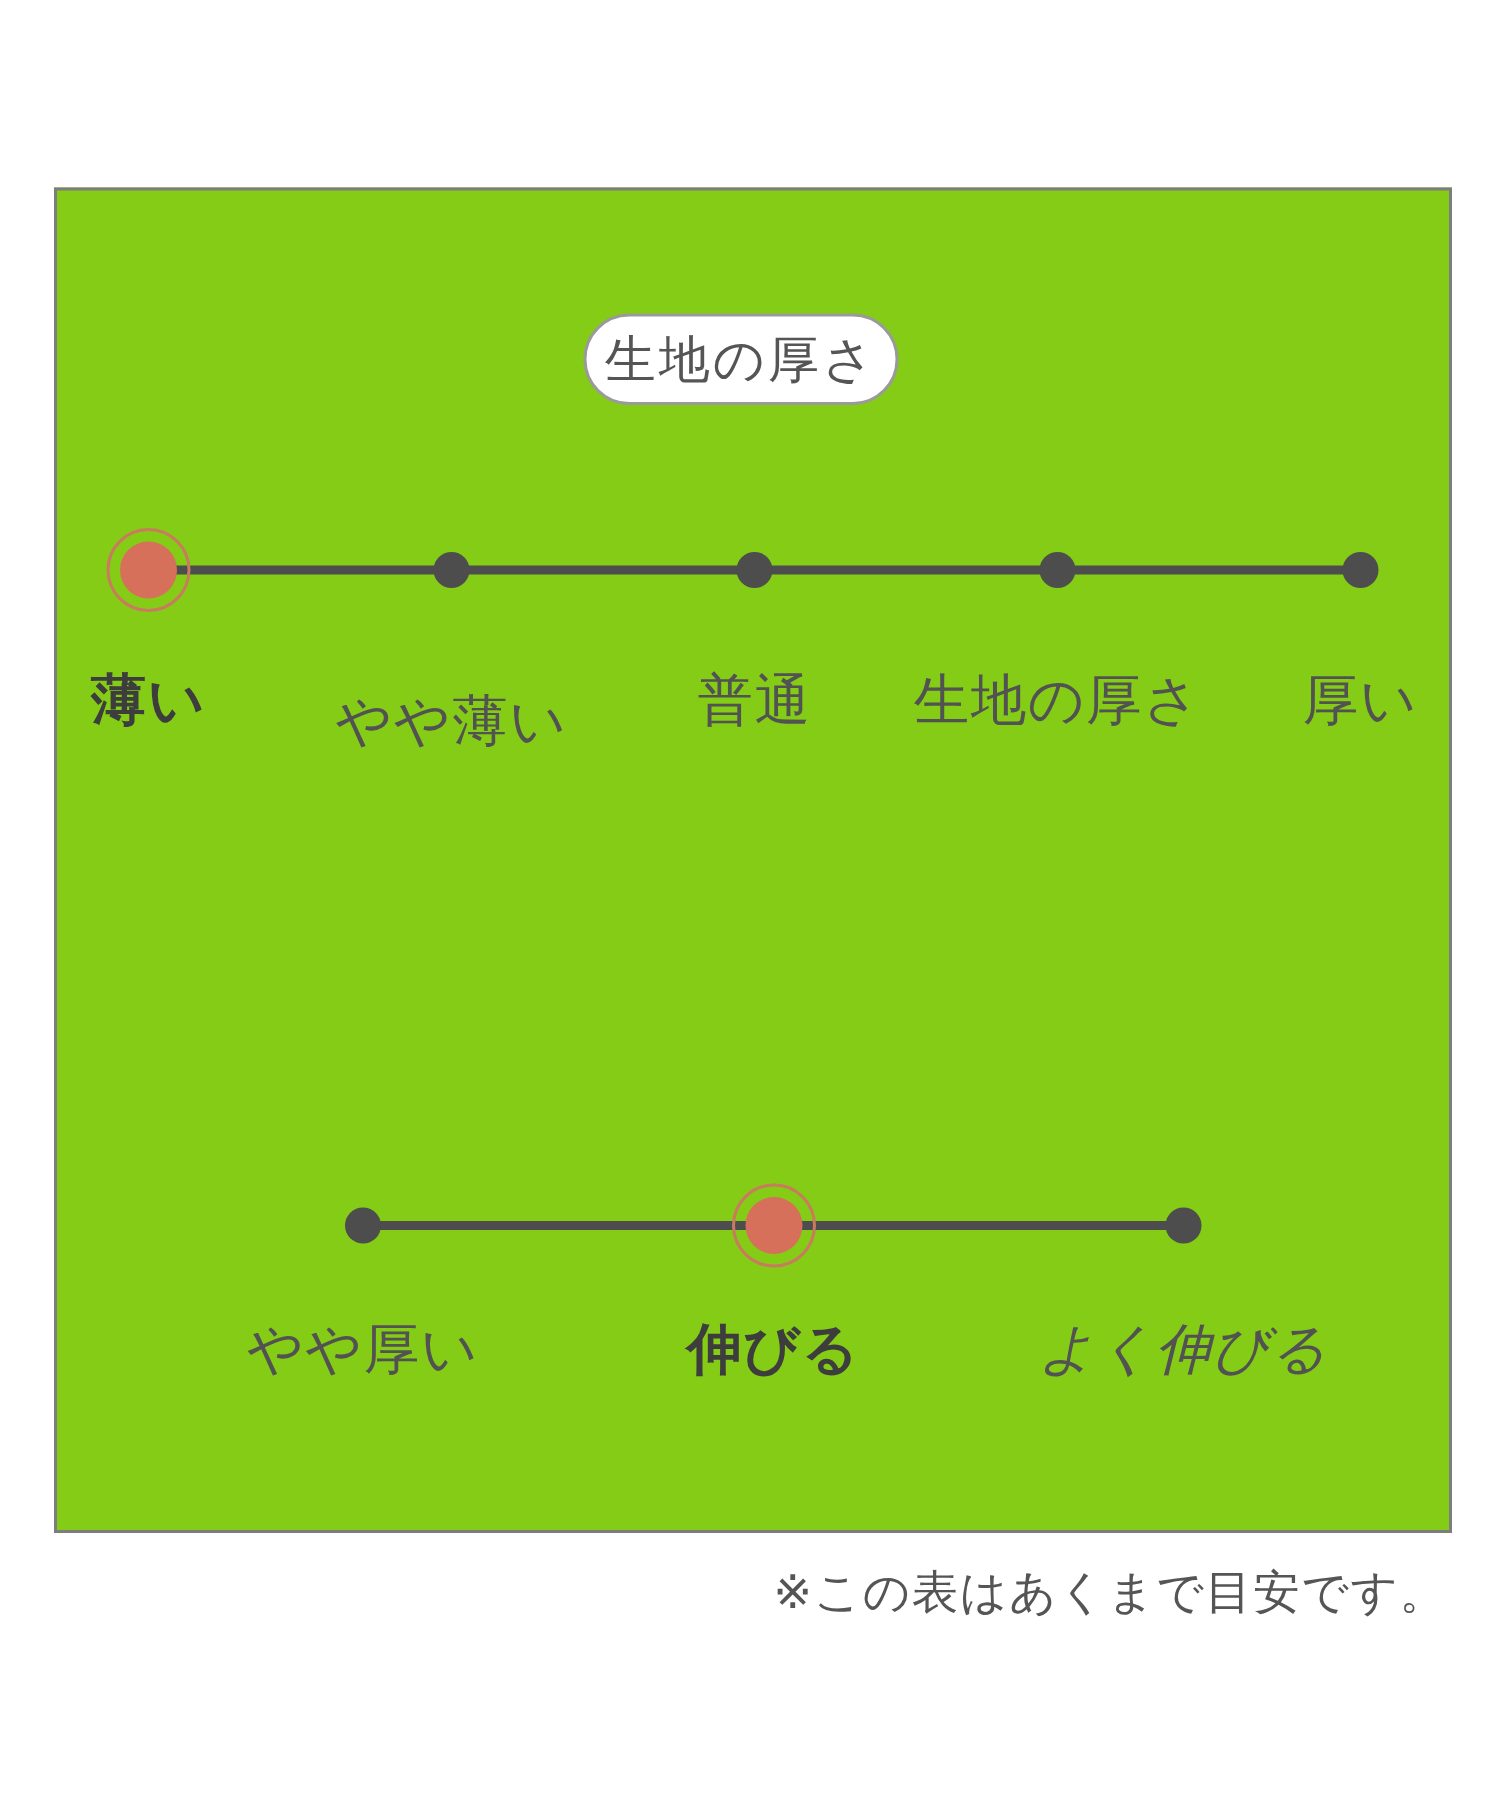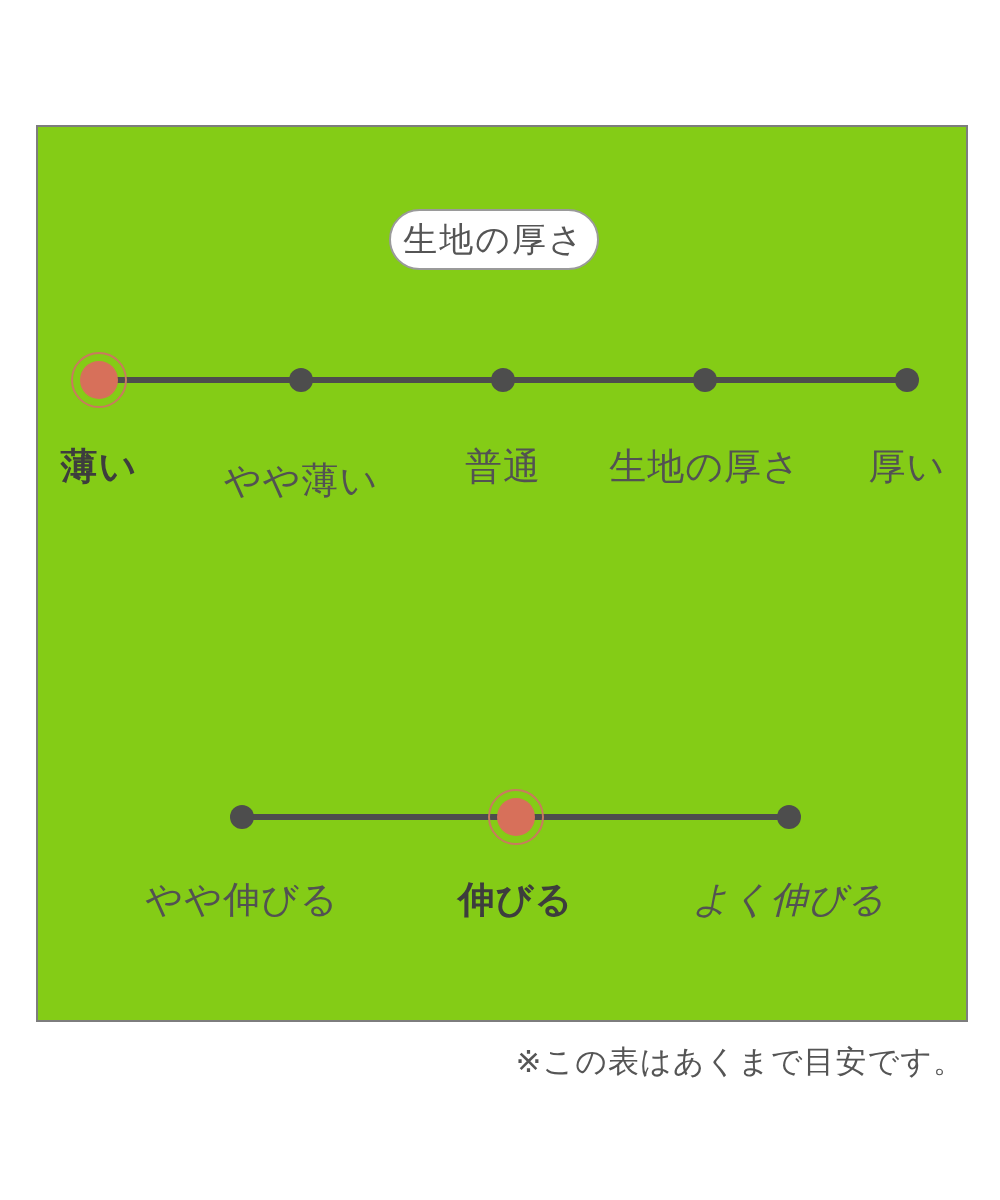--- a/index.html
+++ b/index.html
@@ -124,21 +124,21 @@
         <div class="opt" style="left: 50%; top: 62px;">普通</div>
         <div class="dot" style="left: 75%;"></div>
         <div class="opt" style="left: 75%; top: 62px;">生地の厚さ</div>
         <div class="dot" style="left: 100%;"></div>
         <div class="opt" style="left: 100%; top: 62px;">厚い</div>
       </div>
 
     <div class="scale" id="scale-1" style="left: 204px; top: 690px; width: 547px;">
         <div class="line"></div>
         <div class="dot" style="left: 0%;"></div>
-        <div class="opt" style="left: 0%; top: 58px;">やや伸びる</div>
+        <div class="opt" style="left: 0%; top: 58px;">やや厚い</div>
         <div class="dot selected" style="left: 50%;"></div>
         <div class="opt selected" style="left: 50%; top: 58px;">伸びる</div>
         <div class="dot" style="left: 100%;"></div>
         <div class="opt" style="left: 100%; top: 58px; font-style: italic;">よく伸びる</div>
       </div>
 
   </div>
 
   <div class="footnote">※この表はあくまで目安です。</div>
 </div>

